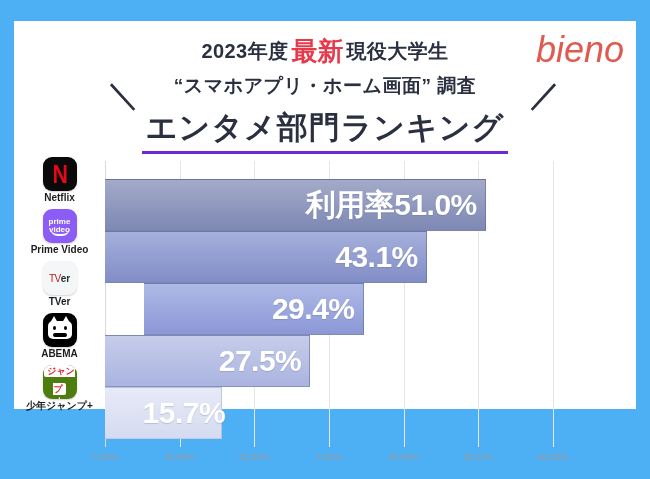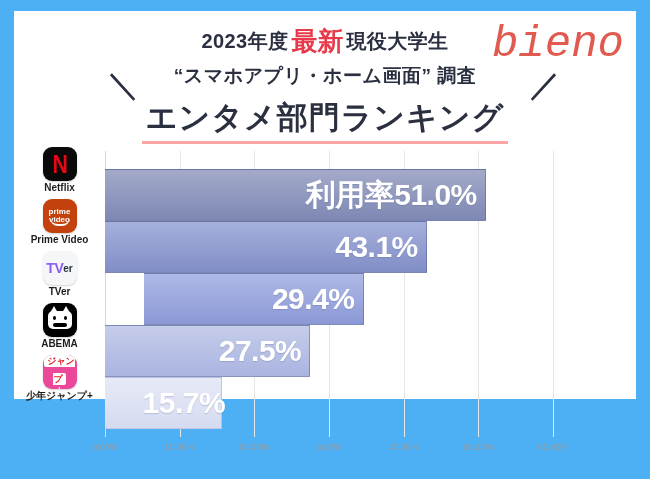--- a/index.html
+++ b/index.html
@@ -7,21 +7,21 @@
     width:650px;height:479px;overflow:hidden;
     background:#4db0f5;
     font-family:"Liberation Sans","DejaVu Sans",sans-serif;
   }
   .frame{
     position:absolute;left:0;top:0;width:650px;height:479px;
     background:#4db0f5;
     box-sizing:border-box;
   }
   .sheet{
-    position:absolute;left:14px;top:11px;width:622px;height:388px;
+    position:absolute;left:14px;top:21px;width:622px;height:388px;
     background:#ffffff;
   }
 
   
   .header{position:absolute;left:0;top:0;width:622px;height:135px;}
 
   .line1{
     position:absolute;left:0;top:13px;width:622px;
     text-align:center;
     font-size:21px;font-weight:bold;letter-spacing:.4px;
@@ -44,27 +44,27 @@
   }
   .slash.left{left:92px;transform:scaleX(-1);}
   .slash.right{left:516px;}
 
   .line3{
     position:absolute;left:0;top:86px;width:622px;text-align:center;
     font-size:31px;font-weight:bold;color:#2b3040;white-space:nowrap;
     letter-spacing:1px;
   }
   .line3 span{
-    border-bottom:3px solid #fca5a5;padding:0 4px 2px 4px;display:inline-block;
+    border-bottom:3px solid #6d28d9;padding:0 4px 2px 4px;display:inline-block;
   }
 
   .brand{
     position:absolute;right:12px;top:8px;
-    font-family:Liberation Mono, monospace;
-    font-style:italic;font-size:44px;color:#e05a4f;letter-spacing:0px;
+    font-family:Liberation Sans, sans-serif;
+    font-style:italic;font-size:36px;color:#e05a4f;letter-spacing:0px;
   }
 
   
   .chart{position:absolute;left:0;top:135px;width:622px;height:317px;}
 
   .plot{
     position:absolute;left:91px;top:5px;width:448px;height:286px;
   }
   .gridline{
     position:absolute;top:0;width:1px;height:286px;background:#e6e6e6;
@@ -104,46 +104,46 @@
     white-space:nowrap;line-height:11px;
   }
 
   
   .ico-netflix{background:#0a0a0a;}
   .ico-netflix .n{
     font-family:"Liberation Sans",sans-serif;font-weight:bold;font-size:26px;
     color:#e40914;line-height:26px;letter-spacing:-1px;
     transform:scaleX(.82);
   }
-  .ico-prime{background:#c2410c;}
+  .ico-prime{background:#8b5cf6;}
   .ico-prime .pv{
     color:#fff;font-size:8px;font-weight:bold;line-height:8px;text-align:center;
   }
   .ico-prime .smile{
     position:absolute;left:7px;right:7px;bottom:7px;height:6px;
     border-bottom:2px solid #ffffff;border-radius:0 0 12px 12px;
   }
   .ico-tver{background:#f4f6f8;}
-  .ico-tver .tv{font-size:14px;font-weight:bold;color:#8b5cf6;line-height:13px;letter-spacing:-.5px;}
+  .ico-tver .tv{font-size:10px;font-weight:normal;color:#b91c1c;line-height:13px;letter-spacing:-.5px;}
   .ico-tver .er{font-size:10px;font-weight:bold;color:#21303a;}
   .ico-abema{background:#000000;}
   .ico-abema .cat-face{
     position:relative;width:24px;height:18px;background:#fff;border-radius:5px;
   }
   .ico-abema .ear{
     position:absolute;top:-5px;width:0;height:0;
     border-left:4px solid transparent;border-right:4px solid transparent;
     border-bottom:7px solid #fff;
   }
   .ico-abema .ear.l{left:2px;}
   .ico-abema .ear.r{right:2px;}
   .ico-abema .eye{position:absolute;top:5px;width:3px;height:4px;background:#000;border-radius:50%;}
   .ico-abema .eye.l{left:5px;} .ico-abema .eye.r{right:5px;}
   .ico-abema .mouth{position:absolute;left:5px;right:5px;bottom:2px;height:4px;background:#000;border-radius:2px;}
-  .ico-jump{background:#ec4899;}
+  .ico-jump{background:#4d7c0f;}
   .ico-jump .jw{
     background:#fff;color:#e01f26;font-size:9px;font-weight:bold;
     padding:1px 3px;border-radius:2px;line-height:9px;
   }
   .ico-jump .plus{color:#fff;font-size:9px;font-weight:bold;line-height:8px;}
 
   
   .xaxis{
     position:absolute;left:91px;top:296px;width:448px;height:18px;
   }

